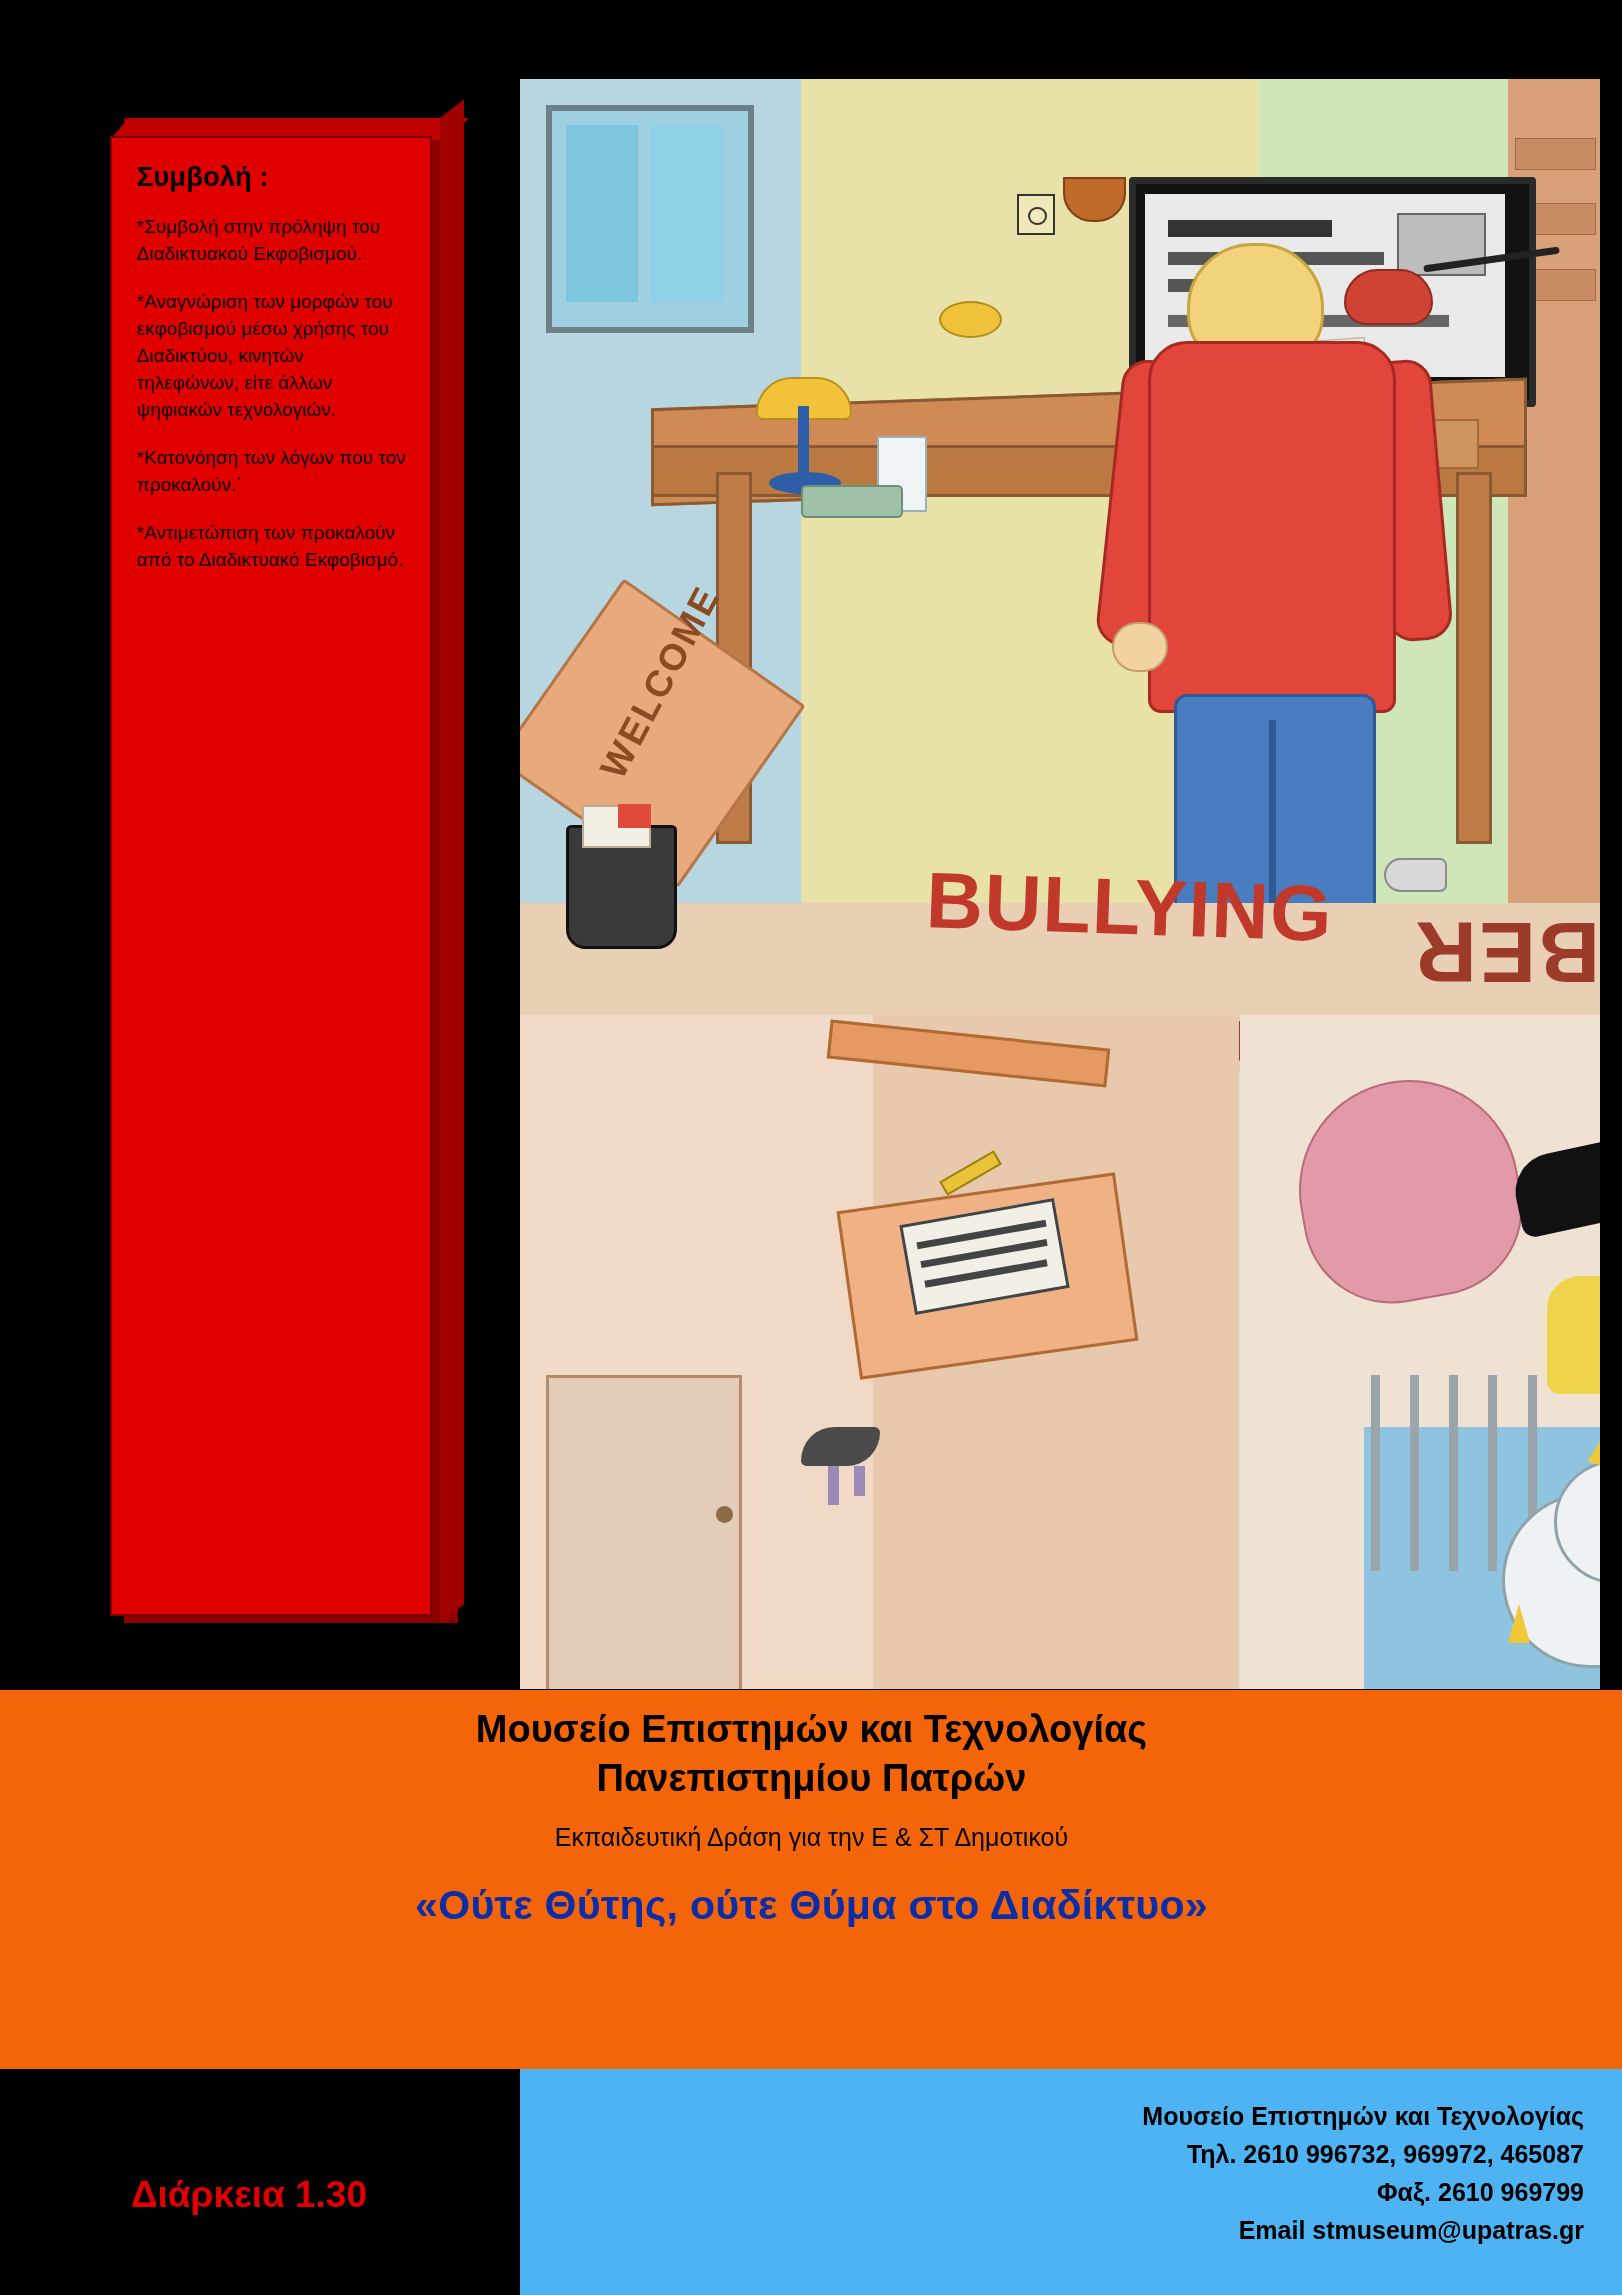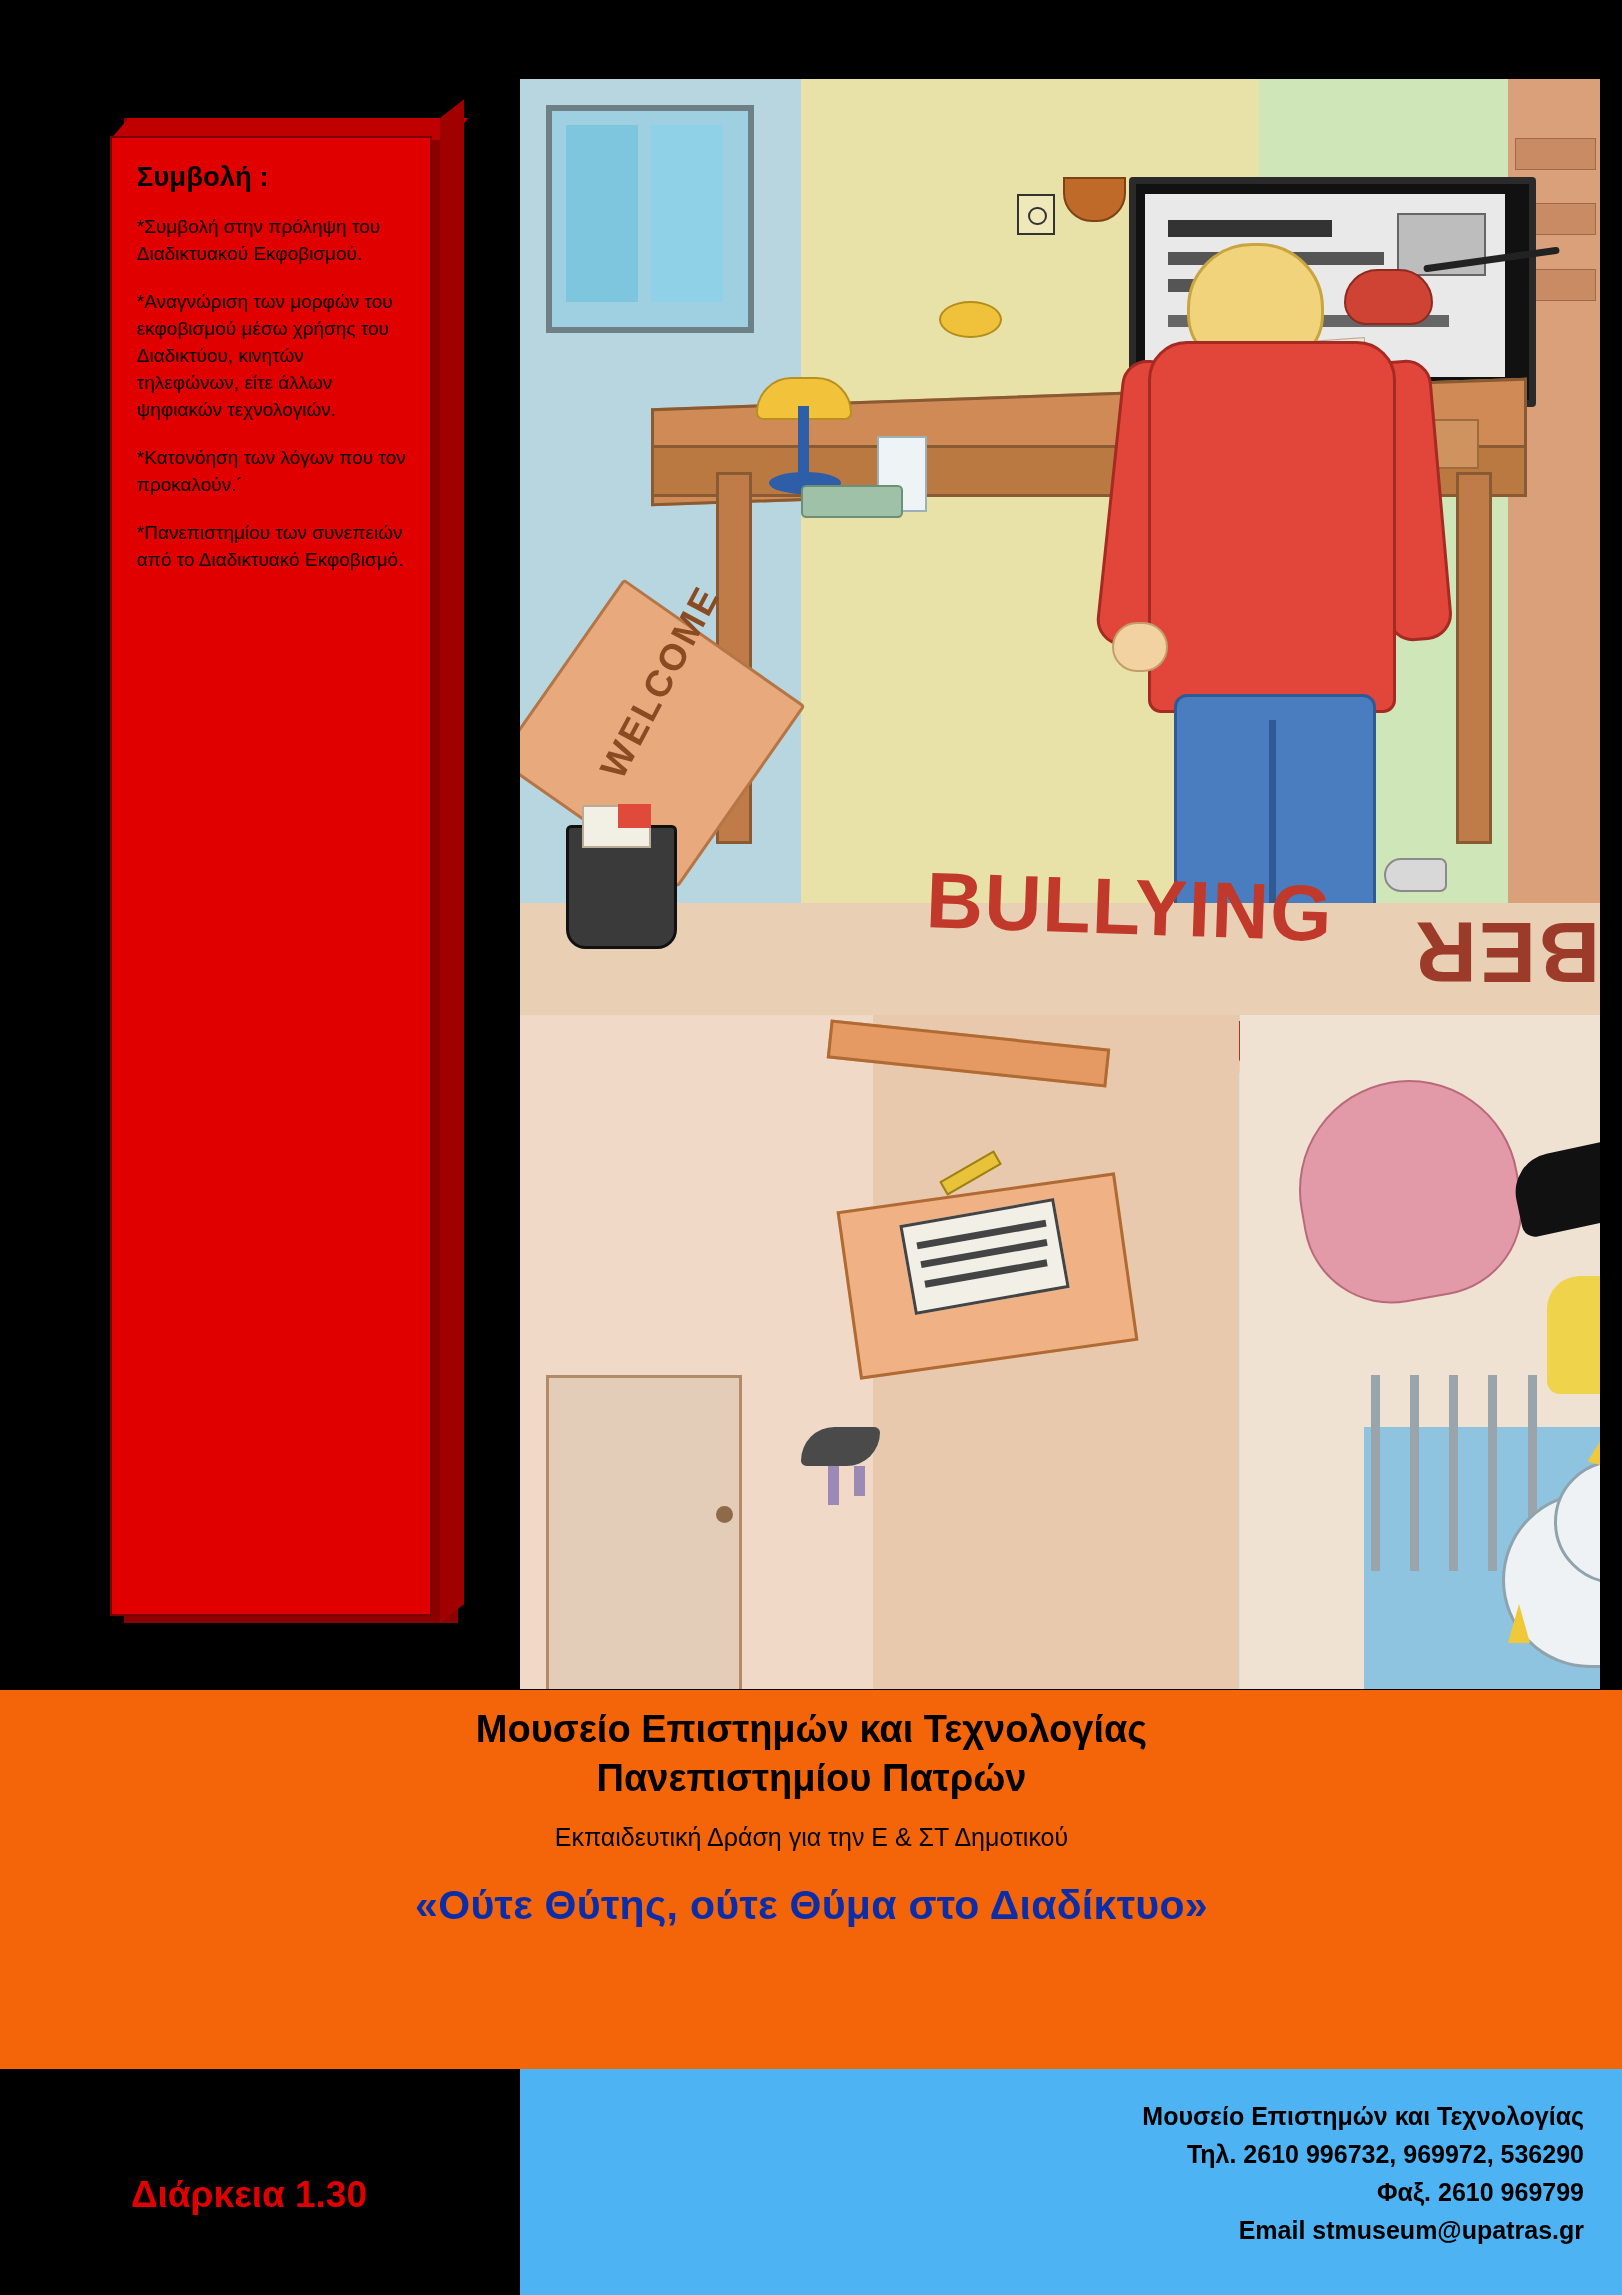--- a/index.html
+++ b/index.html
@@ -296,21 +296,21 @@
 
   <div class="plaque-wrap">
     <div class="plaque-shadow"></div>
     <div class="plaque-top"></div>
     <div class="plaque-right"></div>
     <div class="plaque">
       <div class="plaque-title">Συμβολή :</div>
       <p>*Συμβολή στην πρόληψη του Διαδικτυακού Εκφοβισμού.</p>
       <p>*Αναγνώριση των μορφών του εκφοβισμού μέσω  χρήσης του  Διαδικτύου, κινητών τηλεφώνων, είτε άλλων ψηφιακών τεχνολογιών.</p>
       <p>*Κατονόηση των λόγων που τον προκαλούν.´</p>
-      <p>*Πανεπιστημίου των συνεπειών από το Διαδικτυακό Εκφοβισμό.</p>
+      <p>*Αντιμετώπιση των προκαλούν από το Διαδικτυακό Εκφοβισμό.</p>
     </div>
   </div>
 
   <div class="artwork-frame">
     <div class="art">
 
       <div class="wall-left"></div>
       <div class="wall-mid"></div>
       <div class="wall-right"></div>
       <div class="wall-far"></div>
@@ -414,20 +414,20 @@
     <div class="ob-title1">Μουσείο Επιστημών και Τεχνολογίας</div>
     <div class="ob-title2">Πανεπιστημίου Πατρών</div>
     <div class="ob-sub">Εκπαιδευτική Δράση για την Ε &amp; ΣΤ Δημοτικού</div>
     <div class="ob-quote">«Ούτε Θύτης, ούτε Θύμα στο Διαδίκτυο»</div>
   </div>
 
   <div class="bottom-row">
     <div class="duration">Διάρκεια  1.30</div>
     <div class="contact-box">
       <div>Μουσείο Επιστημών και Τεχνολογίας</div>
-      <div>Τηλ. 2610 996732, 969972, 536290</div>
+      <div>Τηλ. 2610 996732, 969972, 465087</div>
       <div>Φαξ. 2610 969799</div>
       <div>Email stmuseum@upatras.gr</div>
     </div>
   </div>
 
 </div>
 
 
 </body></html>

